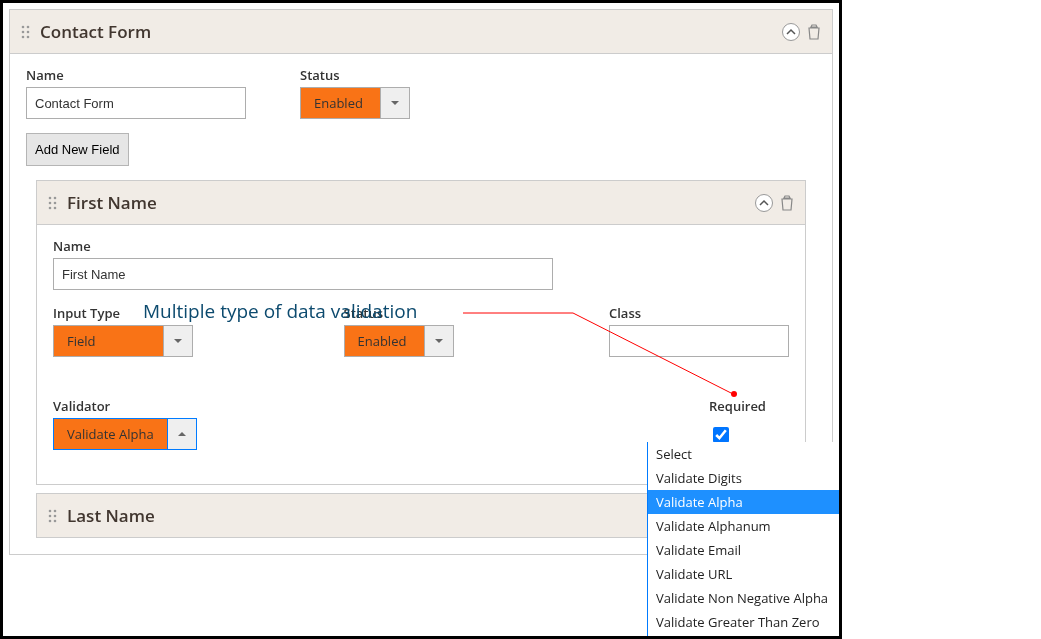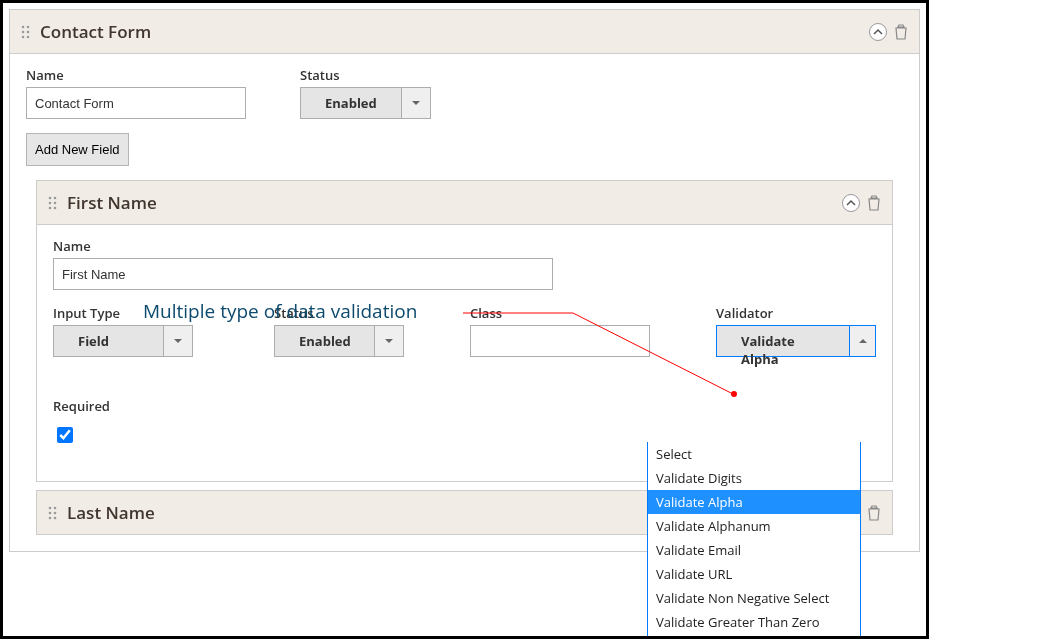--- a/index.html
+++ b/index.html
@@ -4,21 +4,21 @@
 <style>
   * { box-sizing: border-box; }
   html, body { margin: 0; padding: 0; }
   body {
     font-family: 'Open Sans', 'Helvetica Neue', Arial, sans-serif;
     font-size: 13px;
     color: #333;
     background: #fff;
   }
   .frame {
-    width: 929px;
+    width: 842px;
     height: 639px;
     border: 3px solid #000;
     position: relative;
     overflow: hidden;
   }
   .inner {
     padding: 6px;
     height: 100%;
     overflow: hidden;
   }
@@ -91,25 +91,24 @@
     color: #333;
     background: #fff;
   }
   .select-wrap {
     display: flex;
     height: 32px;
   }
   .select-value {
     border: 1px solid #adadad;
     border-right: none;
-    padding: 6px 24px;
+    padding: 6px 13px;
     font-size: 13px;
     min-width: 80px;
-    background: #e5e5e5;
-    font-weight: bold;
+    background: #f97316;
   }
   .select-btn {
     width: 30px;
     border: 1px solid #adadad;
     background: #efefef;
     display: flex; align-items: center; justify-content: center;
     cursor: pointer;
   }
   .select-btn svg { width: 8px; height: 8px; color: #666; }
   .select-wrap.open .select-btn, .select-wrap.open .select-value {
@@ -343,19 +342,19 @@
   </svg>
   <div class="red-dot" style="left:728px; top:388px;"></div>
 
   <div class="dropdown-list" id="validator-dropdown" style="left:644px; top:439px; width:214px;">
         <div class="opt">Select</div>
         <div class="opt">Validate Digits</div>
         <div class="opt selected">Validate Alpha</div>
         <div class="opt">Validate Alphanum</div>
         <div class="opt">Validate Email</div>
         <div class="opt">Validate URL</div>
-        <div class="opt">Validate Non Negative Select</div>
+        <div class="opt">Validate Non Negative Alpha</div>
         <div class="opt">Validate Greater Than Zero</div>
         <div class="opt">Validate Zero or greater</div>
       </div>
 
 </div>
 </div>
 
 </body></html>

